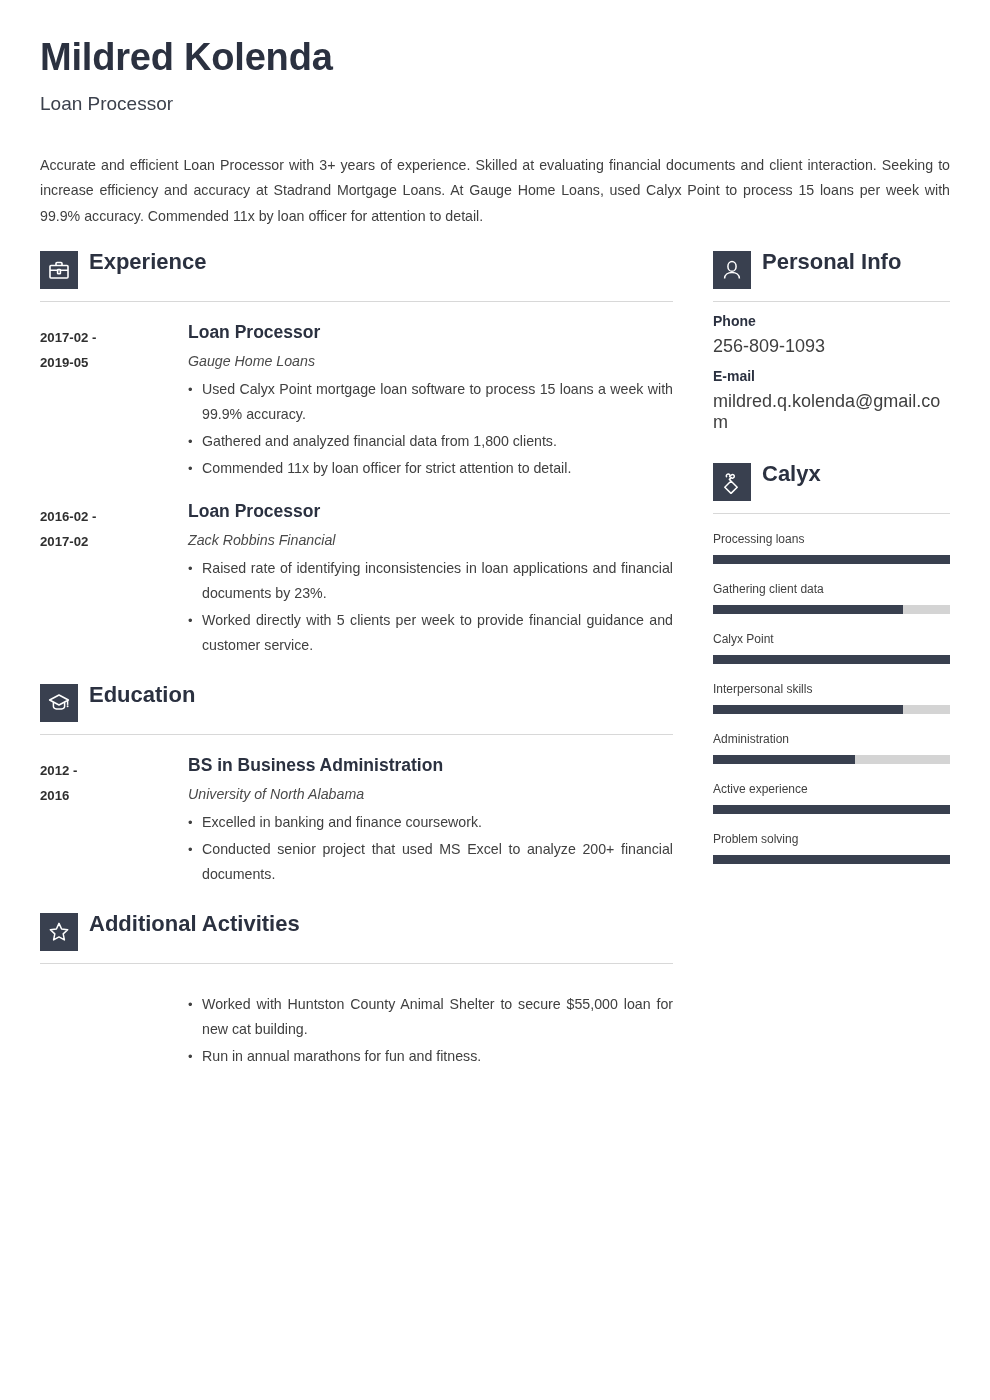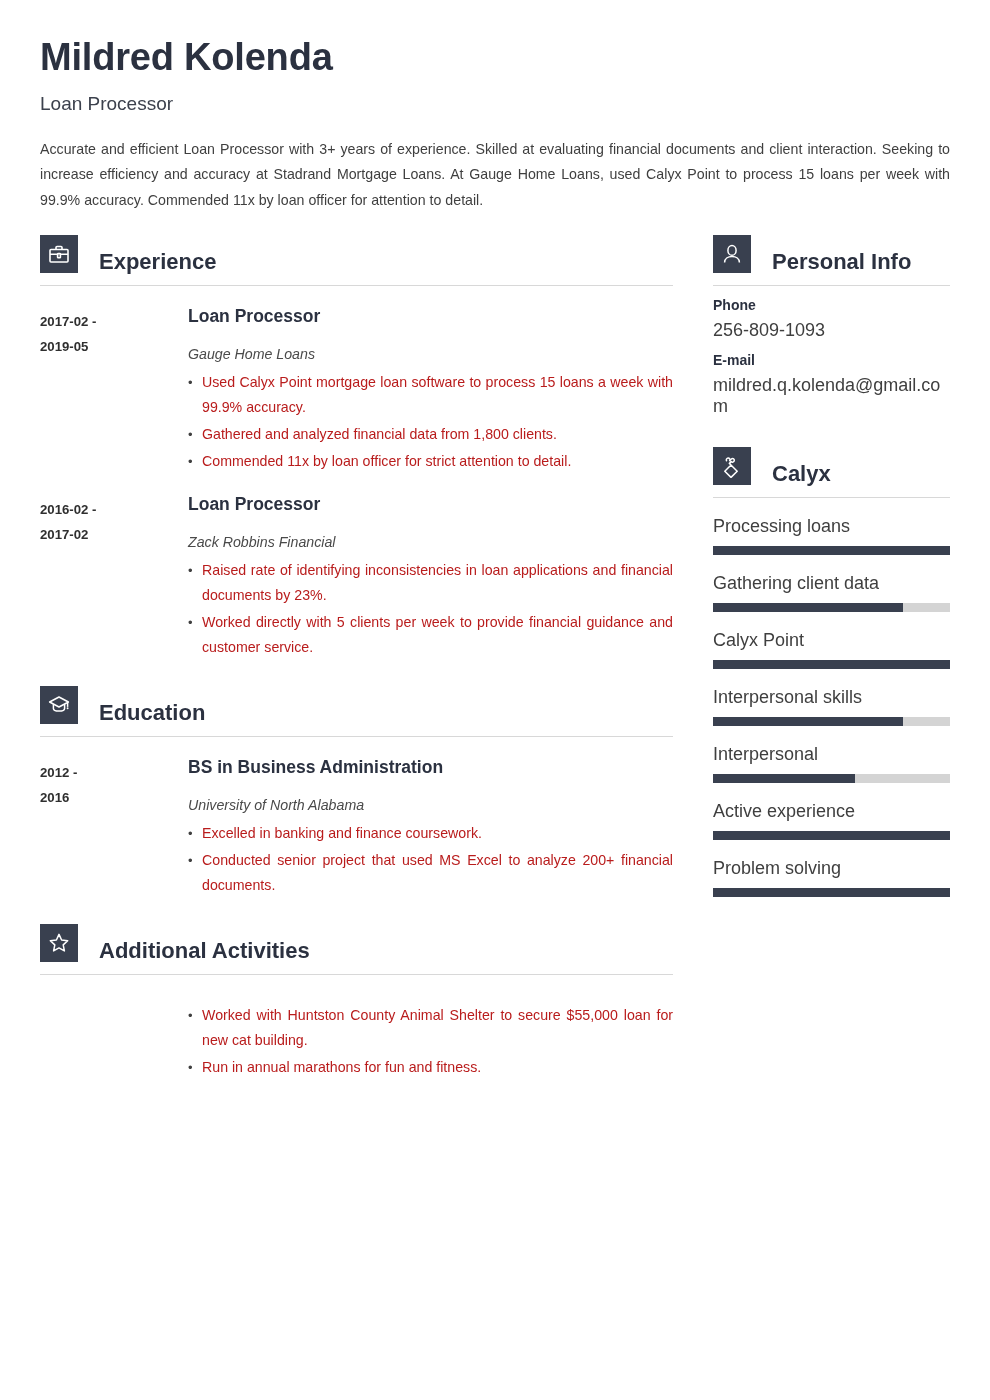--- a/index.html
+++ b/index.html
@@ -42,43 +42,43 @@
     color: #3c414d;
     margin-top: 13px;
     font-weight: normal;
   }
 
   .summary {
     font-size: 14.2px;
     line-height: 25.5px;
     color: #3f3f3f;
     text-align: justify;
-    margin-top: 22px;
+    margin-top: 38px;
     width: 910px;
   }
 
   
   .columns {
     display: flex;
     padding: 0 40px;
     margin-top: 22px;
     align-items: flex-start;
   }
 
   .col-left { width: 633px; }
   .col-right {
     width: 237px;
     margin-left: 40px;
   }
 
   
   .section-head {
     display: flex;
-    align-items: flex-end;
-    gap: 21px;
+    align-items: flex-start;
+    gap: 11px;
     margin-bottom: 0;
   }
 
   .sec-icon {
     width: 38px;
     height: 38px;
     background: #39404f;
     display: flex;
     align-items: center;
     justify-content: center;
@@ -127,34 +127,34 @@
     font-size: 17.5px;
     font-weight: bold;
     color: #2b3140;
     line-height: 1.25;
   }
 
   .entry-org {
     font-size: 14.2px;
     font-style: italic;
     color: #4a4a4a;
-    margin-top: 18px;
+    margin-top: 9px;
   }
 
   .bullets {
     list-style: none;
     margin-top: 8px;
   }
 
   .bullets li {
     position: relative;
     padding-left: 14px;
     font-size: 14.2px;
     line-height: 25px;
-    color: #b91c1c;
+    color: #404040;
     text-align: justify;
     margin-top: 2px;
   }
 
   .bullets li::before {
     content: "\2022";
     position: absolute;
     left: 0;
     top: 0;
     color: #3f3f3f;
@@ -172,21 +172,21 @@
   .info-value {
     font-size: 18px;
     color: #3f3f3f;
     margin-top: 7px;
     word-break: break-word;
   }
 
   .skill { margin-top: 18px; }
 
   .skill-name {
-    font-size: 18px;
+    font-size: 12px;
     color: #3f3f3f;
     margin-bottom: 9px;
   }
 
   .skill-track {
     width: 237px;
     height: 9px;
     background: #d4d4d4;
   }
 
@@ -359,21 +359,21 @@
             <div class="skill-fill" style="width: 100%;"></div>
           </div>
         </div>
         <div class="skill">
           <div class="skill-name">Interpersonal skills</div>
           <div class="skill-track">
             <div class="skill-fill" style="width: 80%;"></div>
           </div>
         </div>
         <div class="skill">
-          <div class="skill-name">Interpersonal</div>
+          <div class="skill-name">Administration</div>
           <div class="skill-track">
             <div class="skill-fill" style="width: 60%;"></div>
           </div>
         </div>
         <div class="skill">
           <div class="skill-name">Active experience</div>
           <div class="skill-track">
             <div class="skill-fill" style="width: 100%;"></div>
           </div>
         </div>

